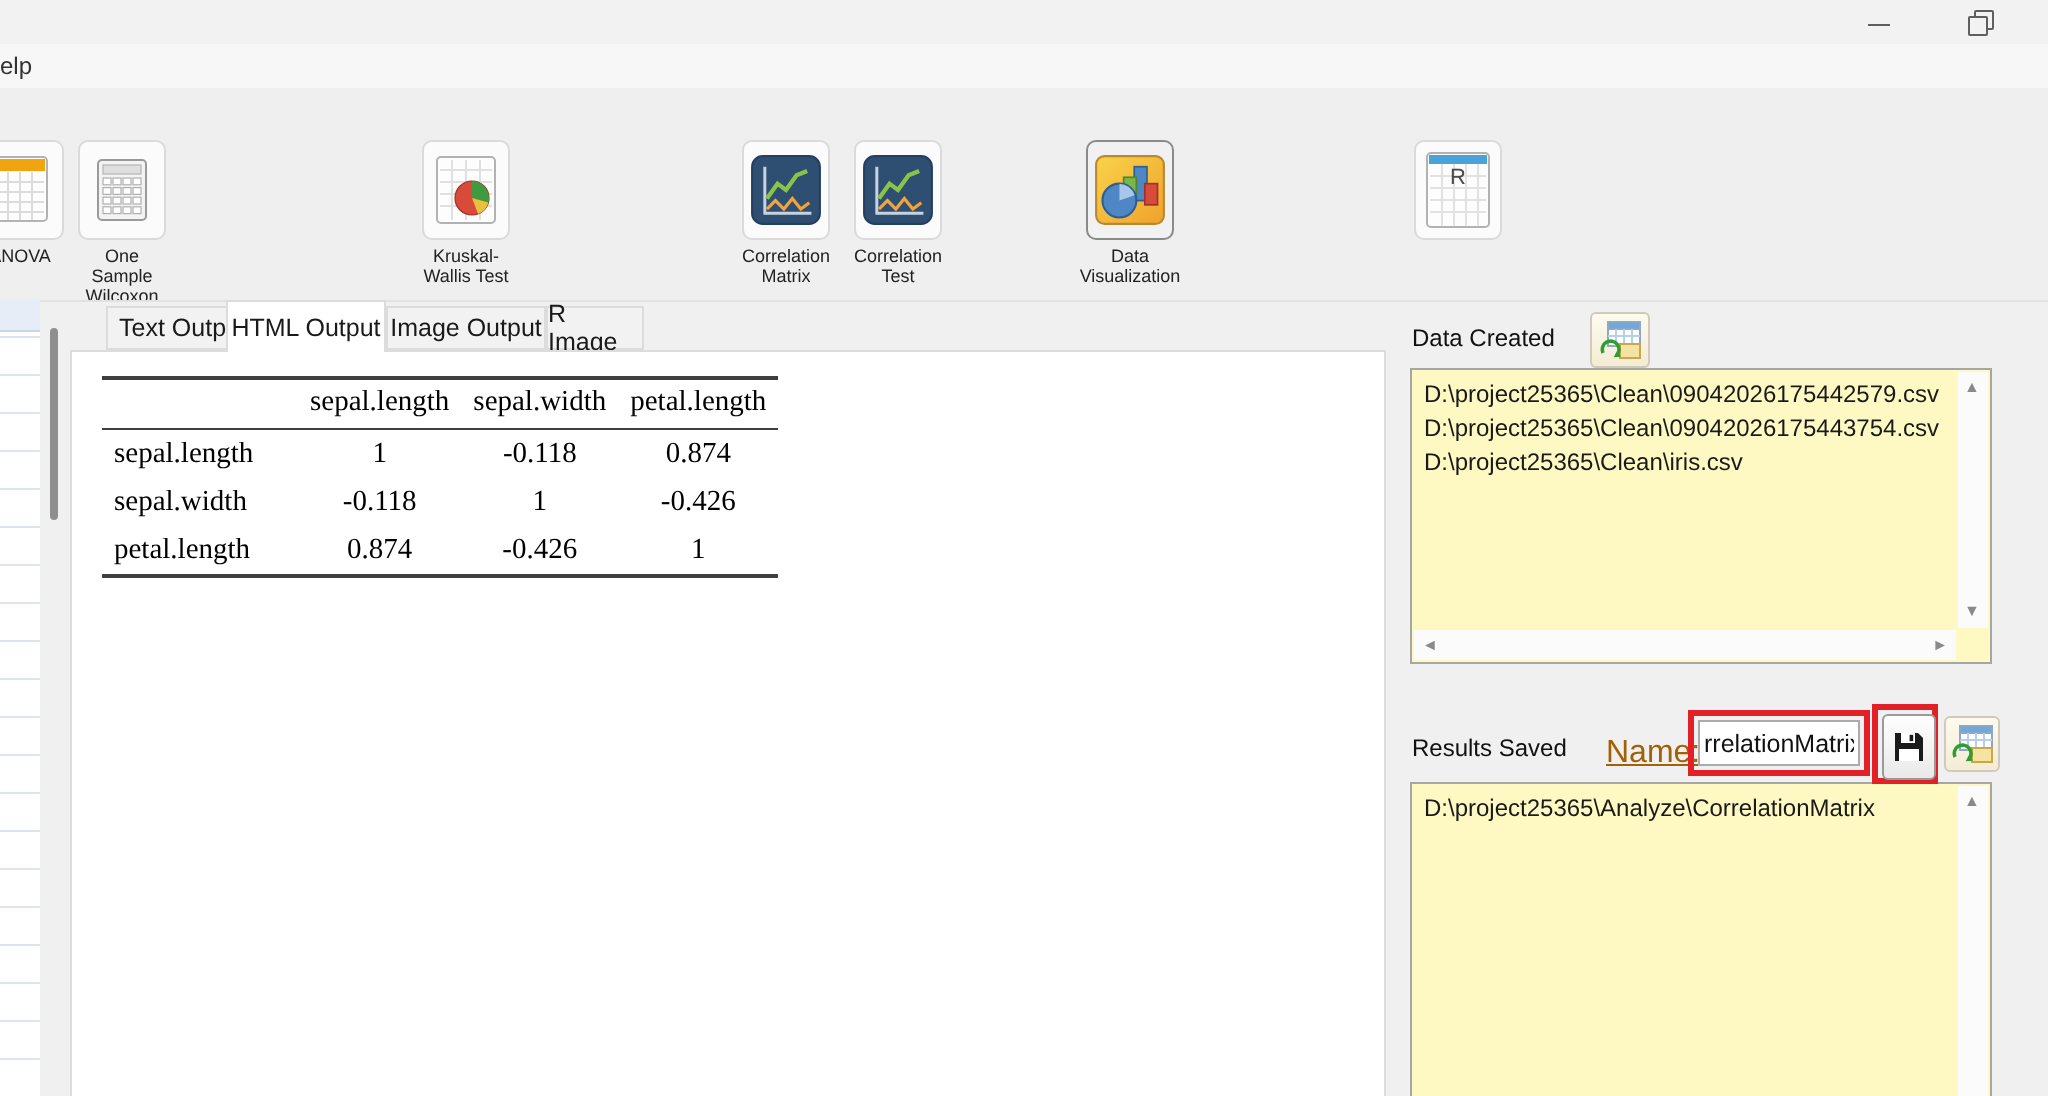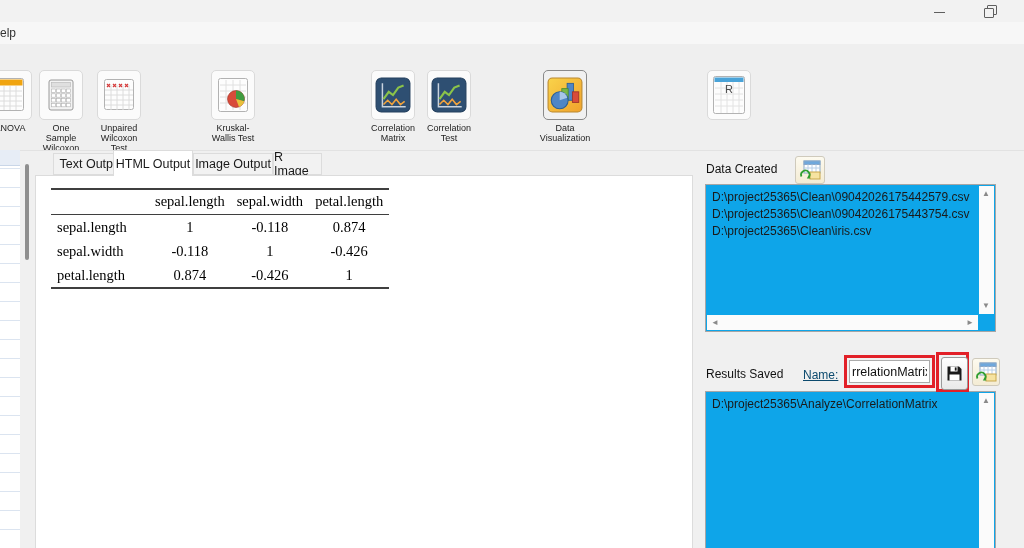--- a/index.html
+++ b/index.html
@@ -47,27 +47,27 @@
           border-top:2px solid #3f3f3f;border-bottom:2px solid #3f3f3f;}
   .ctable th{font-weight:normal;padding:3px 6px 4px 6px;border-bottom:1px solid #3f3f3f;}
   .ctable td{padding:2px 6px;height:20px;}
   .ctable td.rowlabel{text-align:left;width:86px;}
   .ctable td.num, .ctable th{text-align:center;min-width:66px;}
 
   
   .panel-label{position:absolute;font-size:12px;font-weight:normal;color:#111;}
   .icon-btn{position:absolute;width:28px;height:26px;background:linear-gradient(#fdfaef,#f4ecd4);
             border:1px solid #cfcabc;border-radius:3px;display:flex;align-items:center;justify-content:center;cursor:default;}
-  .listbox{position:absolute;background:#0ea5e9;border:1px solid #a6a6a6;box-sizing:border-box;}
+  .listbox{position:absolute;background:#fef9c3;border:1px solid #a6a6a6;box-sizing:border-box;}
   .lb-files{position:absolute;left:6px;top:4px;right:20px;font-size:12px;line-height:17px;color:#1a1a1a;
             white-space:nowrap;overflow:hidden;}
   .vscroll{position:absolute;top:1px;right:1px;width:15px;background:#fbfbfb;}
   .hscroll{position:absolute;left:1px;bottom:1px;height:15px;background:#fbfbfb;}
   .scroll-arrow{position:absolute;font-size:8px;color:#8a8a8a;line-height:8px;cursor:default;}
-  .name-label{position:absolute;font-size:12px;color:#0c4a6e;text-decoration:underline;}
+  .name-label{position:absolute;font-size:16px;color:#a16207;text-decoration:underline;}
   .red-box{position:absolute;border:3px solid #e22028;box-sizing:border-box;z-index:5;}
   .name-input{position:absolute;left:2px;top:2px;width:81px;height:23px;border:1px solid #ababab;
               font-family:"Liberation Sans",sans-serif;font-size:12.5px;padding:0 2px;box-sizing:border-box;color:#111;}
   .save-btn{position:absolute;left:2px;top:2px;width:25px;height:31px;background:linear-gradient(#fefefe,#e9e9e9);
             border:1px solid #9a9a9a;border-radius:3px;display:flex;align-items:center;justify-content:center;cursor:default;}
 </style>
 </head>
 <body>
 
 <div id="app">
@@ -120,35 +120,20 @@
             <rect x="3.5" y="24.4" width="4" height="3.4"></rect>
               <rect x="8.5" y="24.4" width="4" height="3.4"></rect>
               <rect x="13.5" y="24.4" width="4" height="3.4"></rect>
               <rect x="18.5" y="24.4" width="4" height="3.4"></rect>
           </g>
         </svg>
       </div>
       <div class="tlabel">One Sample Wilcoxon Test</div>
     </div>
 
-    <div class="tbtn" style="left:93px;width:52px">
-      <div class="iconbox">
-        <svg width="32" height="34" viewBox="0 0 32 34">
-          <rect x="1.5" y="1.5" width="29" height="30" rx="2" fill="#fdfdfd" stroke="#b2b2b2"></rect>
-          <path d="M2 12h28M2 17h28M2 22h28M2 27h28M8 7v25M14 7v25M20 7v25M26 7v25" stroke="#dcdcdc" stroke-width="1" fill="none"></path>
-          <g stroke="#d43c3c" stroke-width="1.2">
-            <path d="M4 6l3 3M7 6l-3 3"></path>
-              <path d="M10 6l3 3M13 6l-3 3"></path>
-              <path d="M16 6l3 3M19 6l-3 3"></path>
-              <path d="M22 6l3 3M25 6l-3 3"></path>
-          </g>
-        </svg>
-      </div>
-      <div class="tlabel">Unpaired Wilcoxon Test</div>
-    </div>
 
 
     <div class="tbtn" style="left:206px;width:54px">
       <div class="iconbox">
         <svg width="32" height="36" viewBox="0 0 32 36">
           <rect x="1.5" y="1.5" width="29" height="33" rx="2" fill="#fdfdfd" stroke="#b2b2b2"></rect>
           <path d="M3 8h26M3 14h26M3 20h26M3 26h26M9 3v30M16 3v30M23 3v30" stroke="#e0e0e0" stroke-width="1" fill="none"></path>
           <circle cx="19" cy="22" r="8.5" fill="#d84b3a" stroke="#9c3328" stroke-width="0.6"></circle>
           <path d="M19 22 L19 13.5 A8.5 8.5 0 0 1 27.2 24.2 Z" fill="#3f9b3f"></path>
           <path d="M19 22 L27.2 24.2 A8.5 8.5 0 0 1 22 30 Z" fill="#e8c13c"></path>

